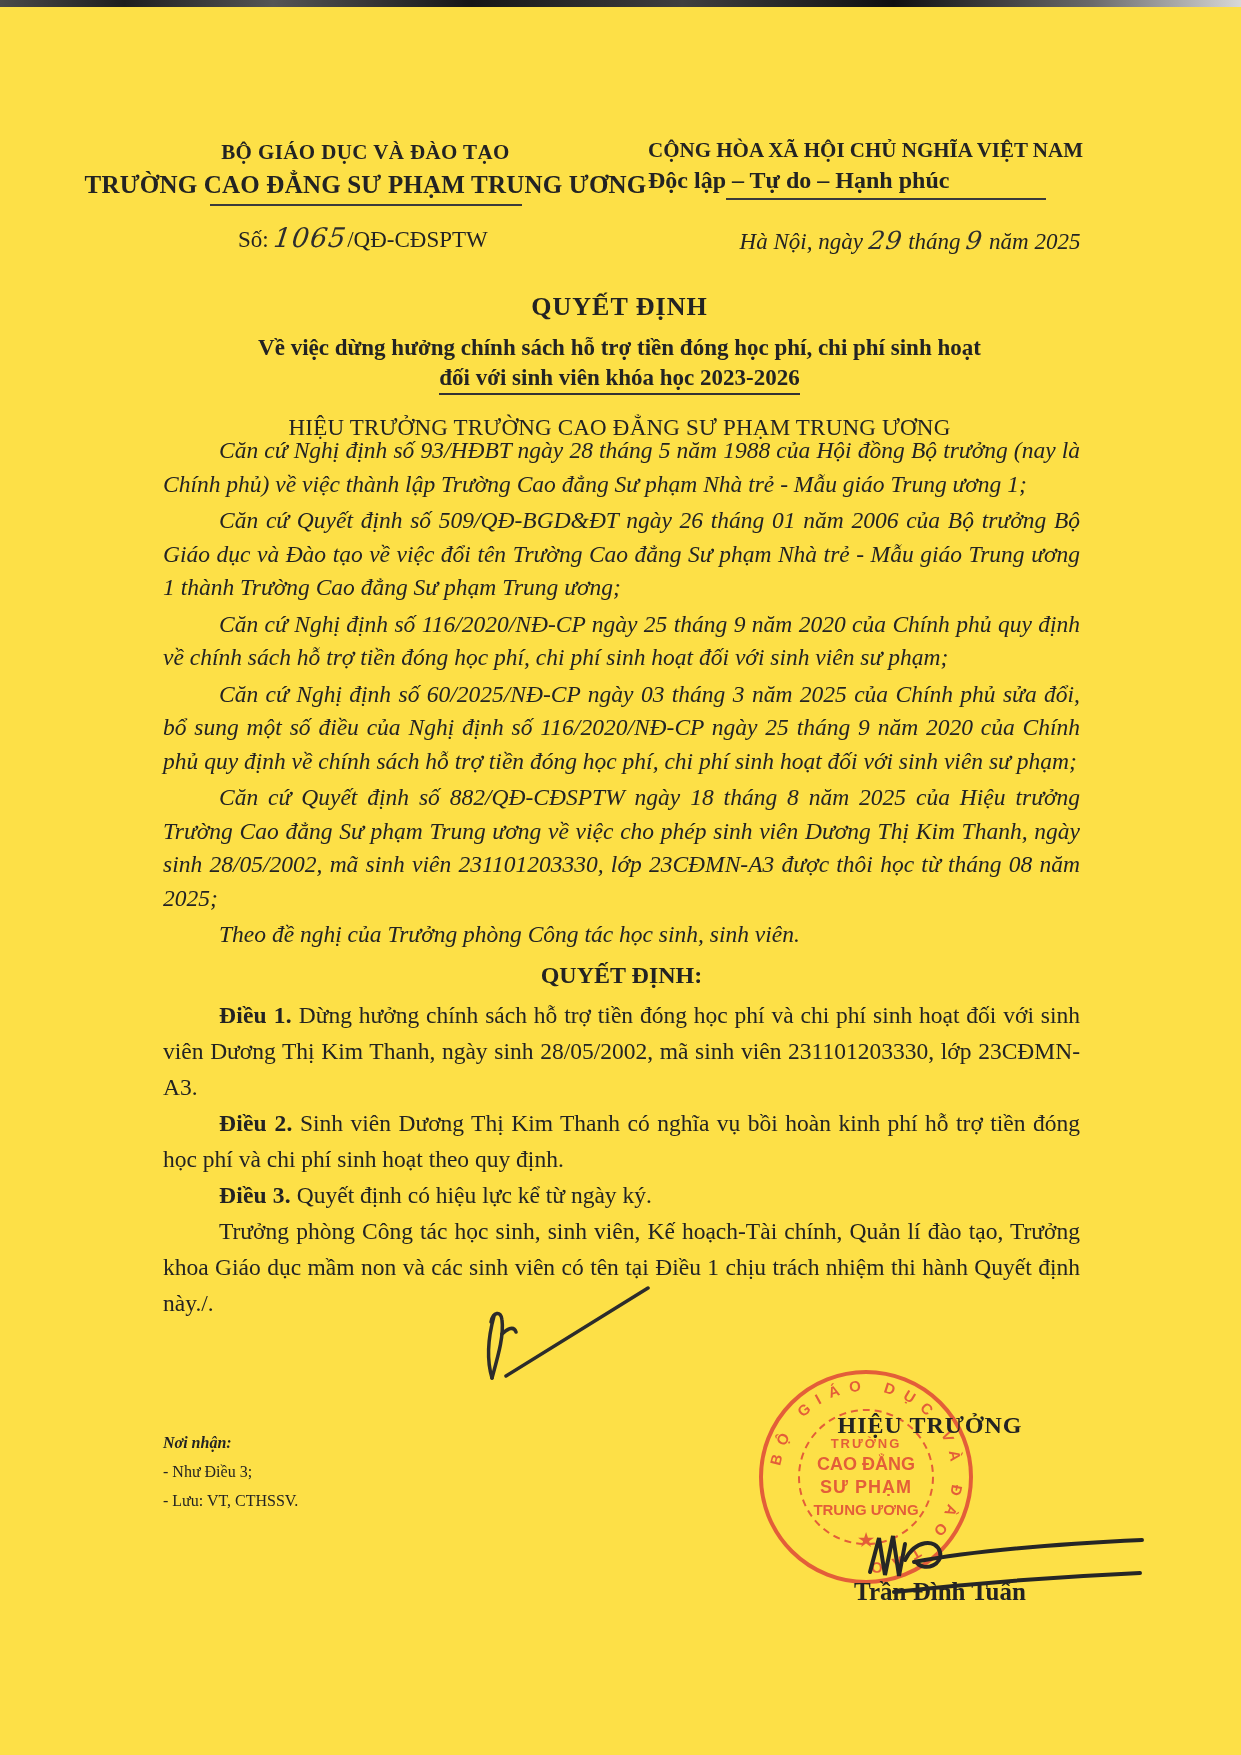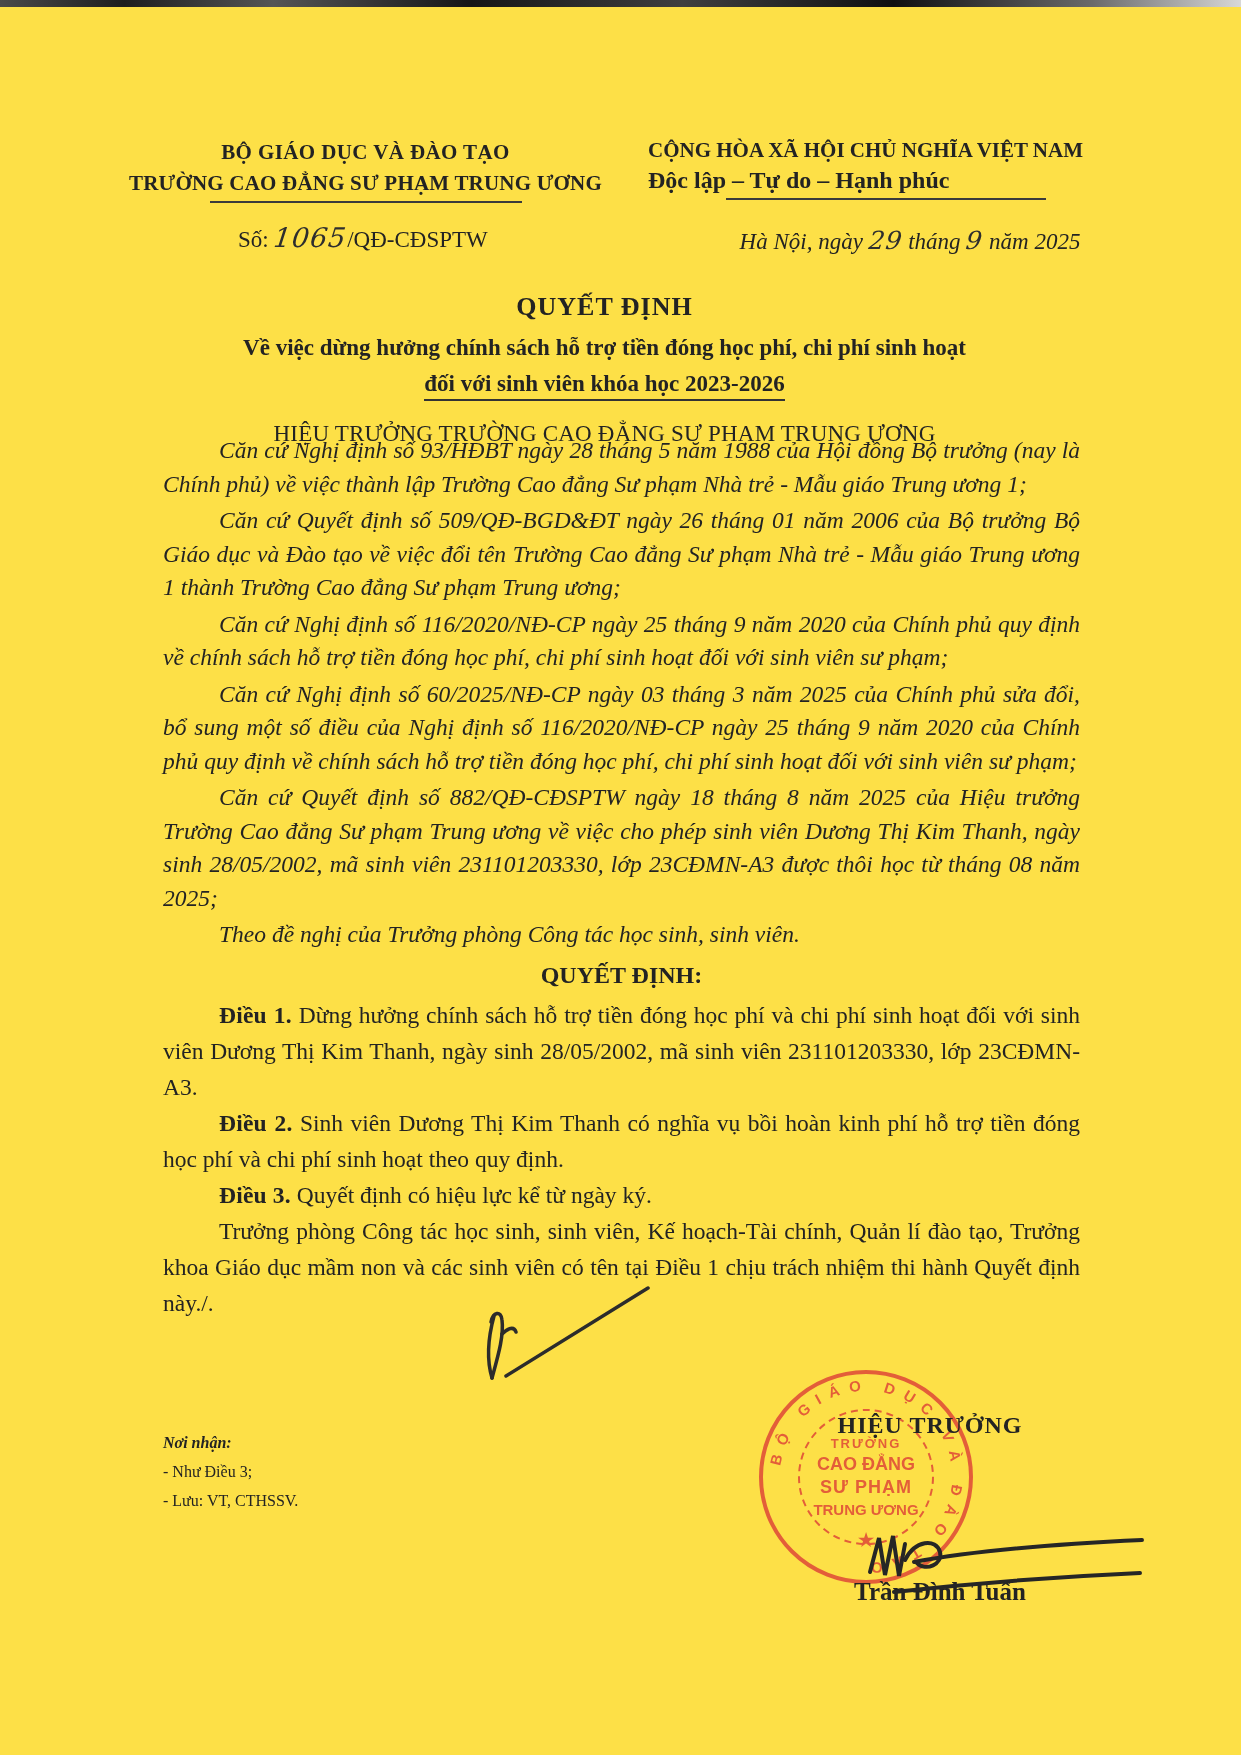--- a/index.html
+++ b/index.html
@@ -6,37 +6,37 @@
   .page{
     position:relative;width:1241px;height:1755px;margin:0 auto;
     background:#fde047;color:#232323;overflow:hidden;
     font-family:"Liberation Serif","DejaVu Serif",serif;
   }
   .scan-bar{position:absolute;top:0;left:0;width:100%;height:7px;
     background:linear-gradient(90deg,#4a4a4a 0%,#1e1e1e 10%,#555 22%,#161616 38%,#3f3f3f 55%,#101010 72%,#6a6a6a 88%,#d8d8d8 100%);}
   
   .hdr-left{position:absolute;left:78px;top:140px;width:575px;text-align:center;}
   .hdr-left .l1{font-size:21px;font-weight:bold;letter-spacing:.4px;}
-  .hdr-left .l2{font-size:21px;font-weight:bold;margin-top:6px;letter-spacing:.2px;}
+  .hdr-left .l2{font-size:25px;font-weight:bold;margin-top:6px;letter-spacing:.2px;}
   .hdr-rule{width:312px;border-bottom:2.5px solid #3b3b3b;margin:5px auto 0;}
   .hdr-right{position:absolute;left:648px;top:138px;width:475px;}
   .hdr-right .l1{font-size:21px;font-weight:bold;}
   .hdr-right .l2{font-size:24px;font-weight:bold;margin-top:4px;}
   .hdr-right .hdr-rule{width:320px;margin-top:4px;}
   .doc-number{position:absolute;left:238px;top:222px;font-size:23px;}
   .hand{display:inline-block;font-family:"DejaVu Serif",serif;font-style:italic;
         transform:skewX(-7deg);font-size:27px;color:#2e2e2e;letter-spacing:1px;}
   .dateline{position:absolute;left:680px;top:226px;width:460px;text-align:center;
             font-style:italic;font-size:23px;}
   .dateline .hand{font-size:25px;}
   
-  .title-block{position:absolute;left:146px;top:292px;width:917px;text-align:center;}
+  .title-block{position:absolute;left:161px;top:292px;width:917px;text-align:center;}
   .t-main{font-size:26px;font-weight:bold;letter-spacing:1px;}
   .t-sub{font-size:23px;font-weight:bold;line-height:33px;margin-top:9px;}
-  .t-sub2-wrap{margin-top:7px;}
+  .t-sub2-wrap{margin-top:1px;}
   .t-sub2{display:inline-block;font-size:23px;font-weight:bold;
           border-bottom:2.5px solid #333;padding-bottom:2px;}
   .t-issuer{font-size:23px;font-weight:normal;margin-top:20px;letter-spacing:.2px;}
   
   .body-block{position:absolute;left:163px;top:434px;width:917px;}
   p.pre{font-style:italic;font-size:23.5px;line-height:33.5px;text-align:justify;
         text-indent:56px;margin:0 0 3px;}
   .decision-head{text-align:center;font-weight:bold;font-size:24px;margin:10px 0 8px;}
   p.article{font-size:23.5px;line-height:36px;text-align:justify;text-indent:56px;margin:0;}
   p.article b{letter-spacing:.2px;}

